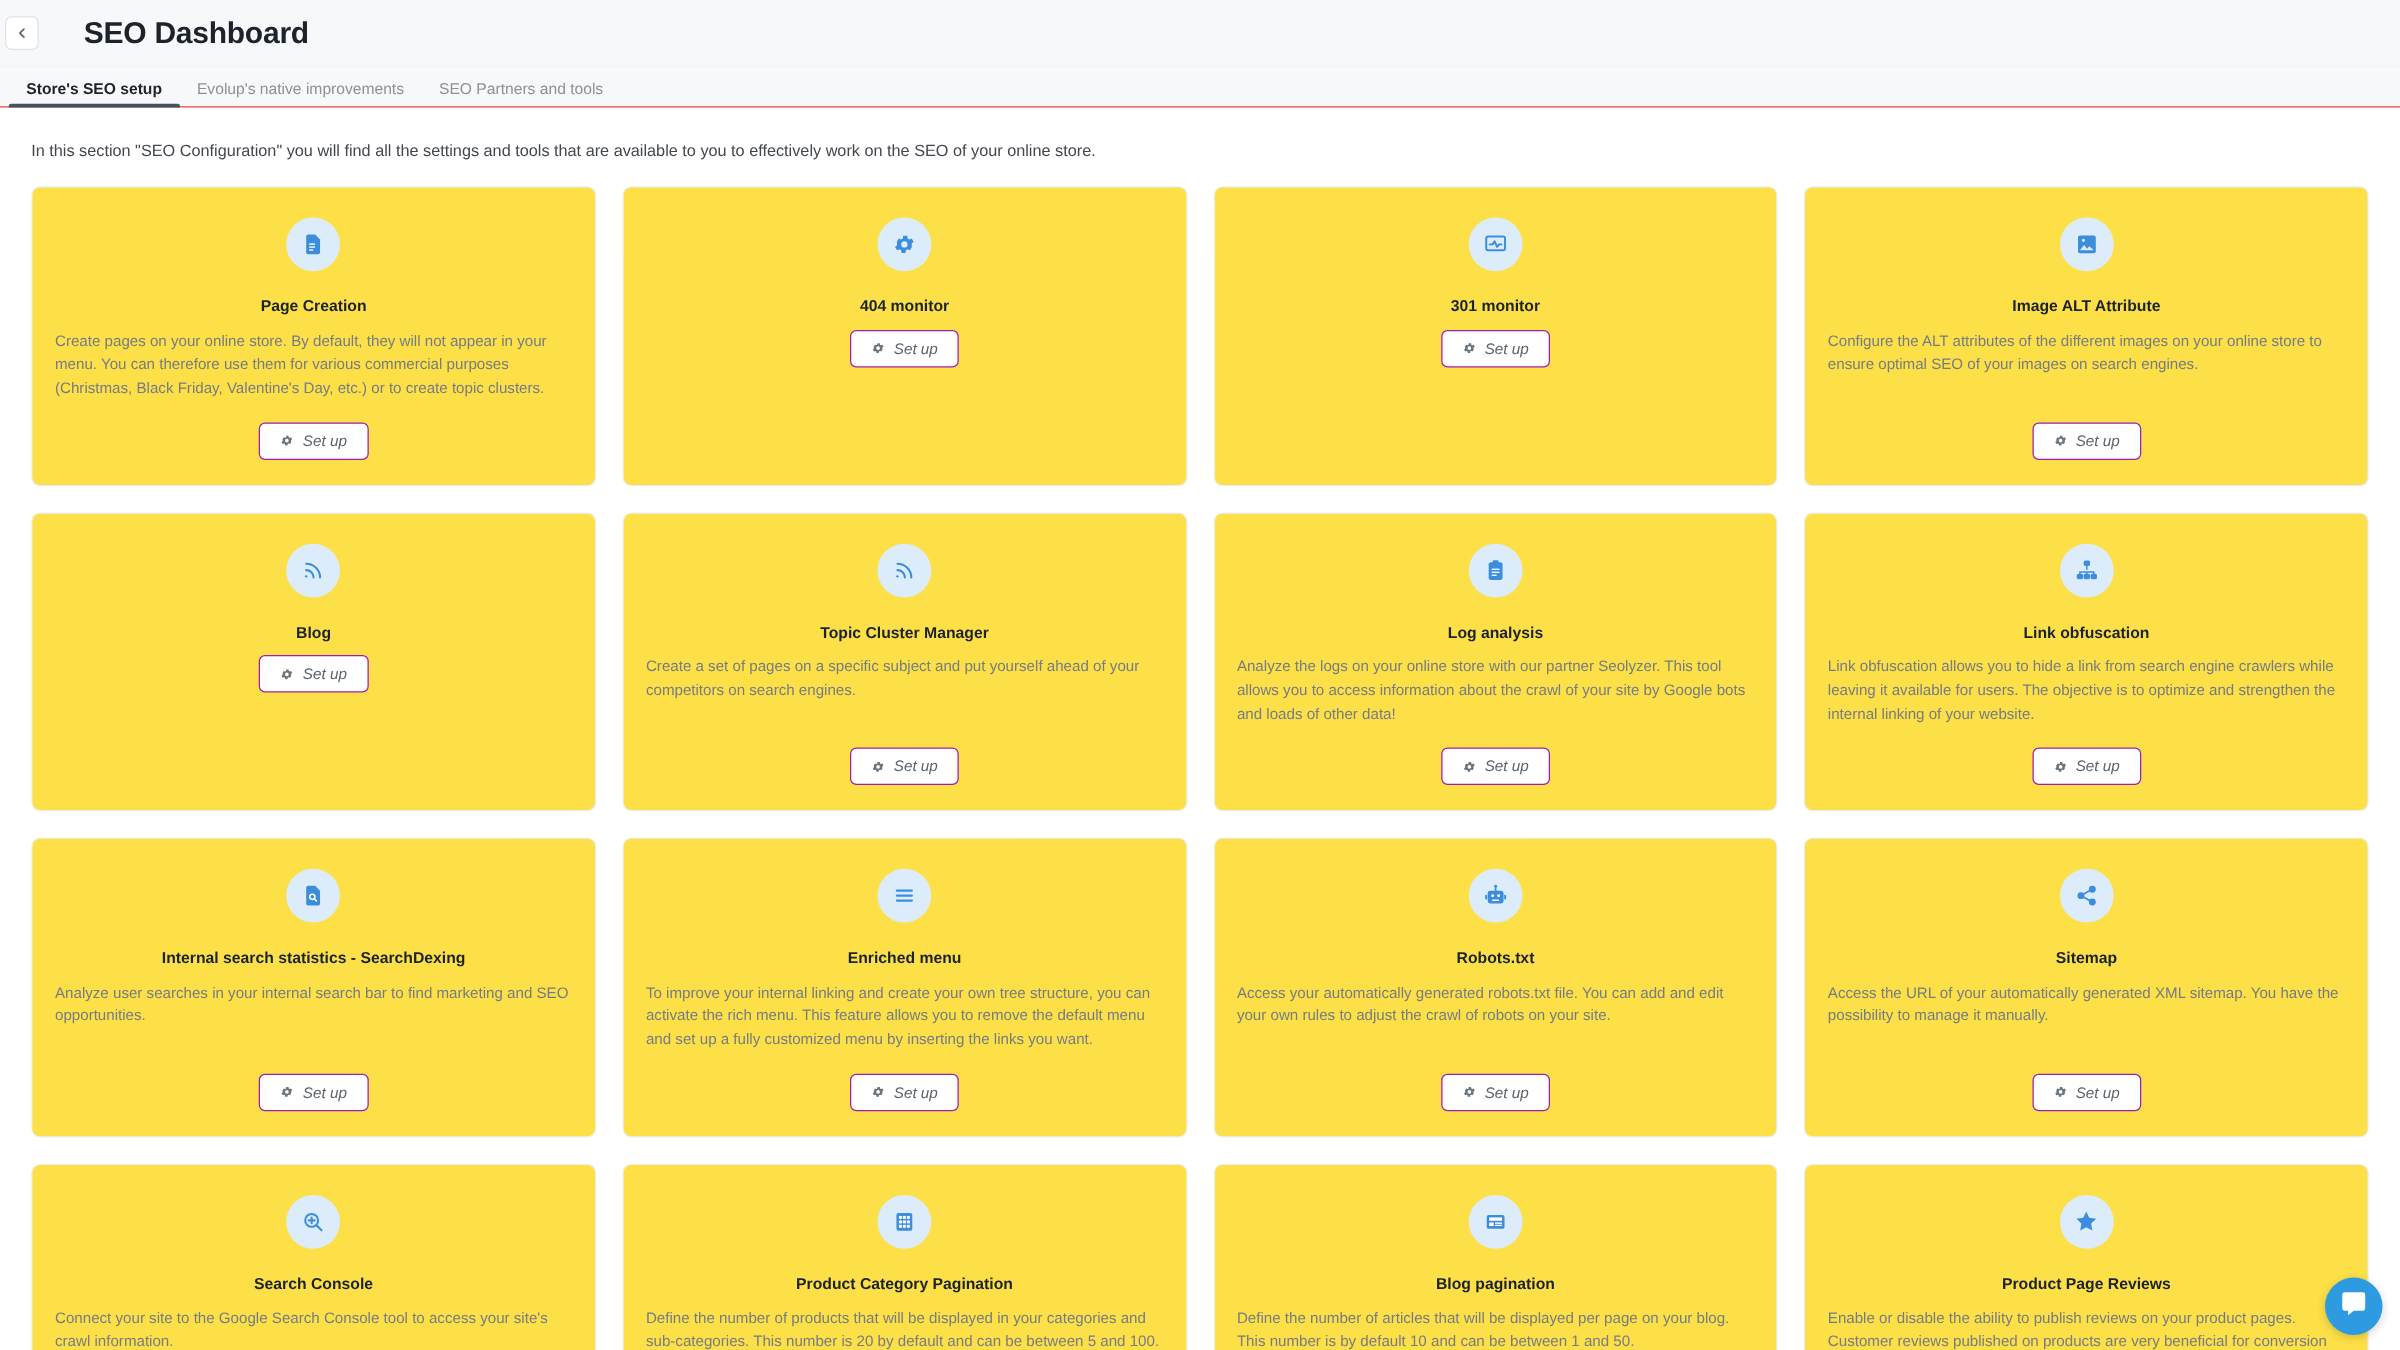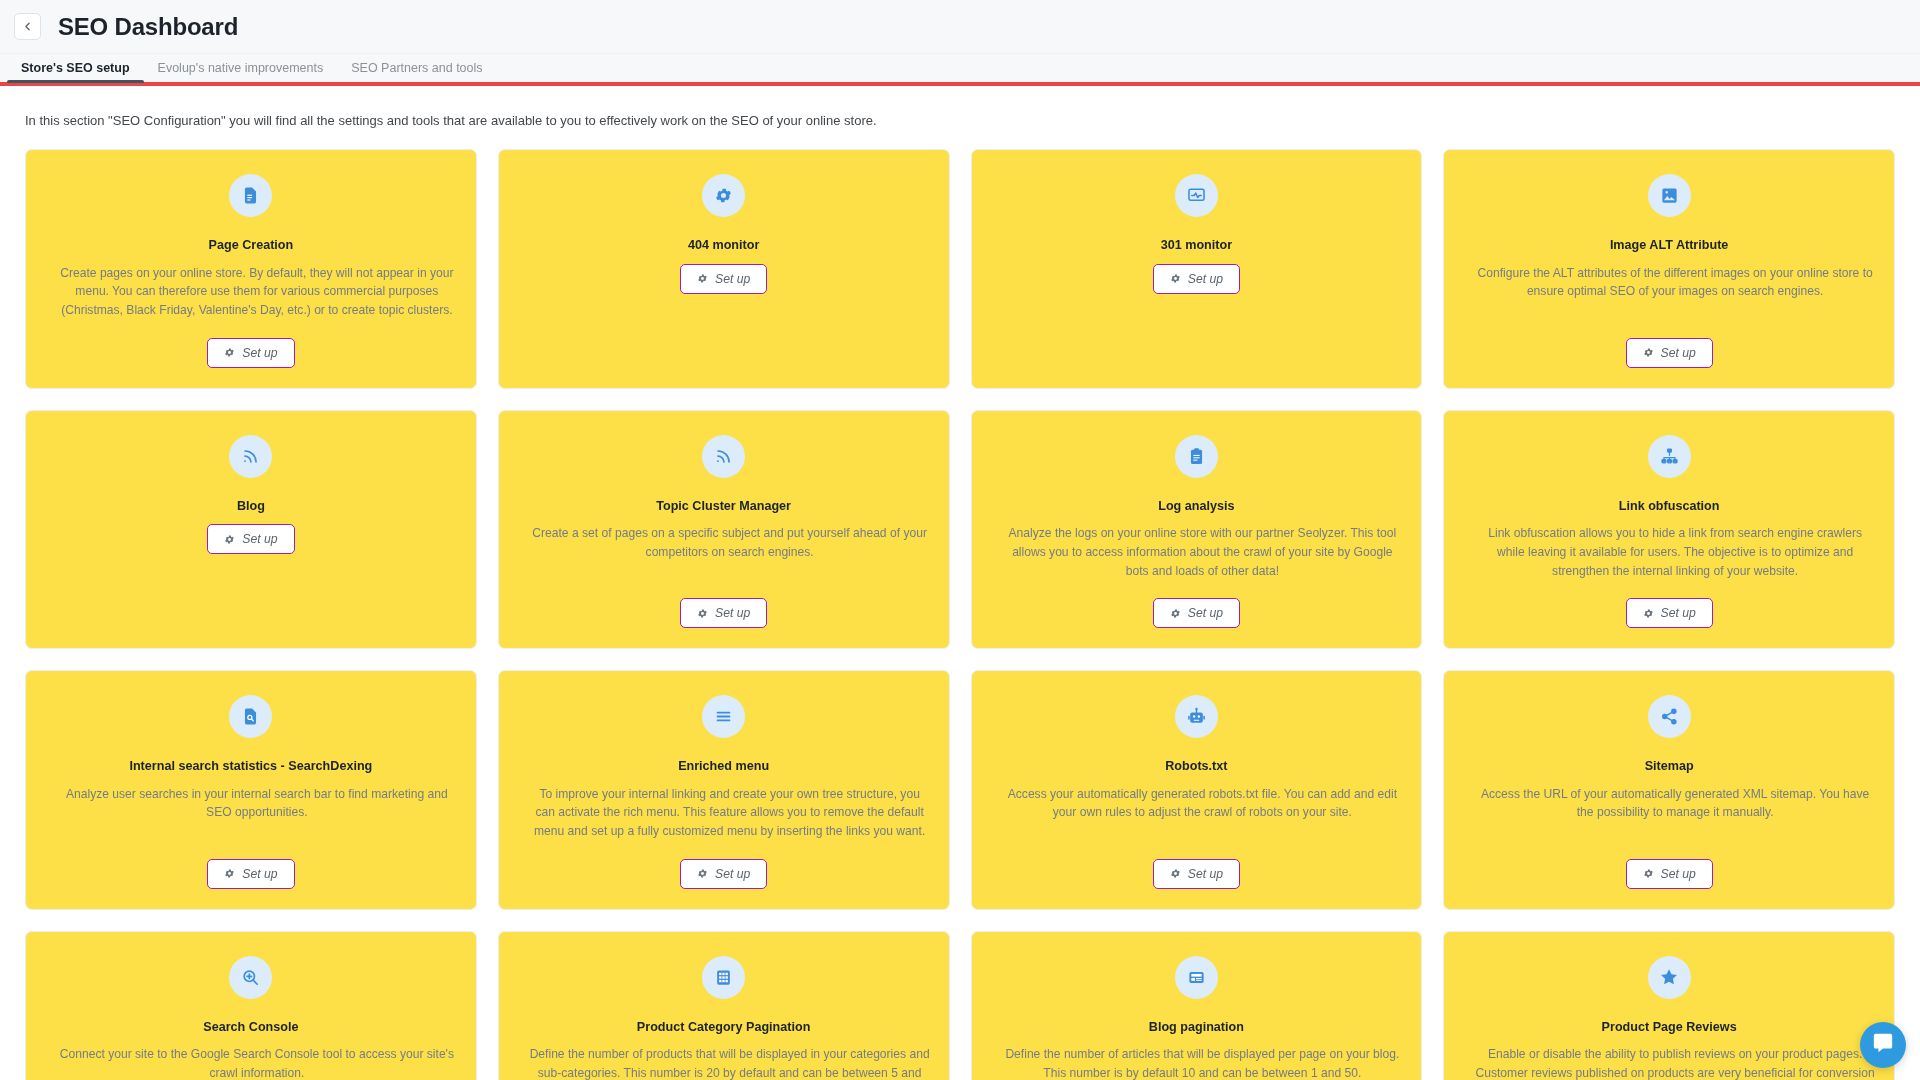--- a/index.html
+++ b/index.html
@@ -12,22 +12,23 @@
     font-family: "Liberation Sans", sans-serif;
     -webkit-font-smoothing: antialiased;
   }
 
   
   .topbar {
     height: 54px;
     background: #f7f8fa;
     display: flex;
     align-items: center;
-    padding: 0 0 0 14px;
+    padding: 0 0 0 4px;
     border-bottom: 1px solid #f0f1f3;
+    gap: 19px;
   }
   .back-btn {
     width: 27px;
     height: 27px;
     border: 1px solid #dfe3e8;
     border-radius: 5px;
     background: #ffffff;
     display: flex;
     align-items: center;
     justify-content: center;
@@ -43,21 +44,21 @@
     letter-spacing: -0.2px;
   }
 
   
   .tabbar {
     height: 32px;
     background: #f7f8fa;
     display: flex;
     align-items: flex-end;
     padding-left: 7px;
-    border-bottom: 4px solid #ef4444;
+    border-bottom: 1px solid #ef4444;
     position: relative;
   }
   .tab {
     font-size: 12.5px;
     color: #8c9196;
     padding: 0 14px 8px 14px;
     cursor: pointer;
     white-space: nowrap;
     position: relative;
     line-height: 1;
@@ -123,25 +124,23 @@
     font-size: 12.6px;
     font-weight: 700;
     color: #1c232b;
     text-align: center;
     margin-bottom: 10px;
     line-height: 1.3;
   }
   .card-desc {
     font-size: 12.1px;
     color: #757c84;
-    text-align: center;
     line-height: 1.55;
     margin-bottom: 18px;
     flex: 1 1 auto;
-    margin-left: 12px;
   }
 
   .setup-btn {
     border: 1px solid #a21caf;
     background: #ffffff;
     border-radius: 5px;
     padding: 7px 16px;
     font-size: 12.2px;
     color: #5b636b;
     display: inline-flex;

